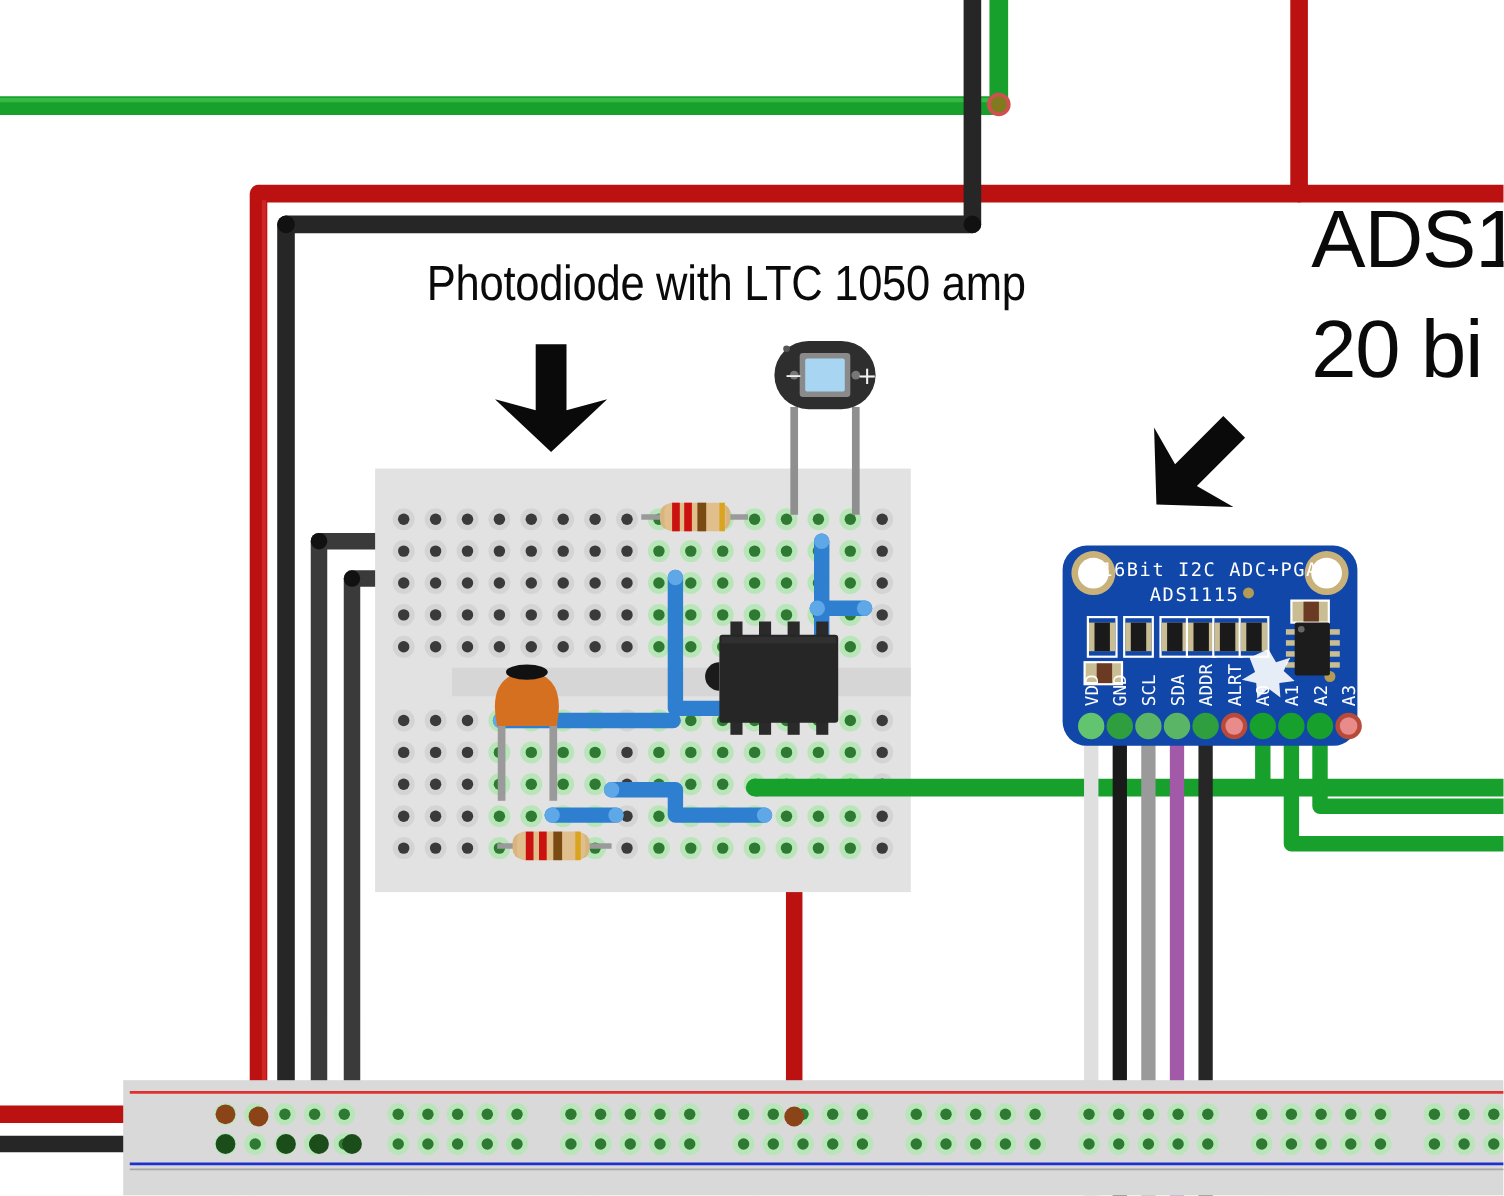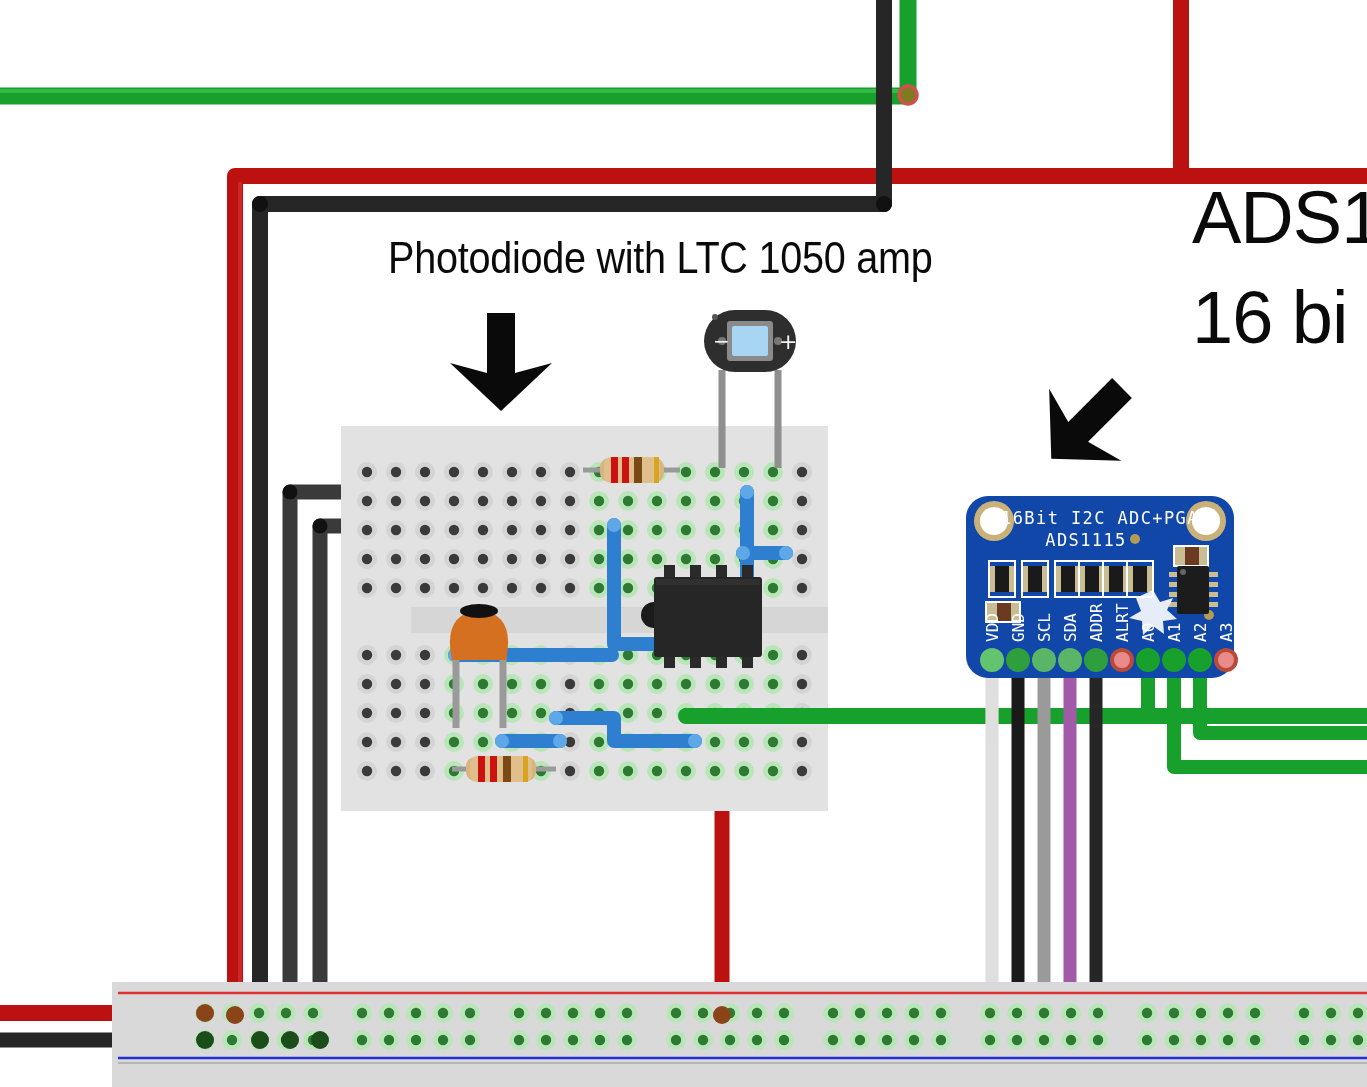--- a/index.html
+++ b/index.html
@@ -1272,15 +1272,15 @@
 
   <svg class="layer" viewBox="0 0 1367 1087" xmlns="http://www.w3.org/2000/svg">
     <path d="M487,313 h28 v60 l37,-10 -51,48 -51,-48 37,10 z" fill="#0a0a0a"></path>
     <g transform="translate(1122,388) rotate(45) translate(-20,0)">
       <path d="M6,0 h28 v62 l37,-10 -51,48 -51,-48 37,10 z" fill="#0a0a0a"></path>
     </g>
   </svg>
 
   <div class="lbl" id="title-photodiode">Photodiode with LTC 1050 amp</div>
   <div class="lbl" id="title-ads-1">ADS1</div>
-  <div class="lbl" id="title-ads-2">16 bi</div>
+  <div class="lbl" id="title-ads-2">20 bi</div>
 
 </div>
 
 </body></html>

